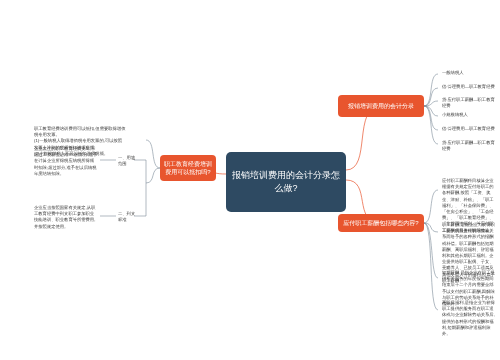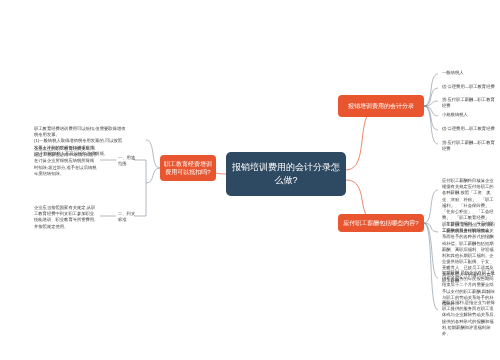--- a/index.html
+++ b/index.html
@@ -7,21 +7,21 @@
     width:500px;height:360px;
     background:#ffffff;
     font-family:"Liberation Sans","DejaVu Sans",sans-serif;
     overflow:hidden;
     position:relative;
   }
   #canvas{position:absolute;left:0;top:0;width:500px;height:360px;}
   .node{position:absolute;box-sizing:border-box;display:flex;align-items:center;justify-content:center;text-align:center;}
   .center{
     background:#2e4a62;color:#ffffff;border-radius:5px;
-    width:120px;height:44px;left:226px;top:152px;
+    width:120px;height:60px;left:226px;top:152px;
     font-size:9px;line-height:13px;padding:2px 6px;
   }
   .branch{
     background:#e8552e;color:#ffffff;border-radius:4px;
     font-size:6px;line-height:8.5px;padding:3px 4px;
   }
   .b-top{width:86px;height:22px;left:338px;top:95px;}
   .b-bot{width:86px;height:18px;left:338px;top:214px;}
   .b-left{width:56px;height:26px;left:160px;top:155px;}
   .leaf{

